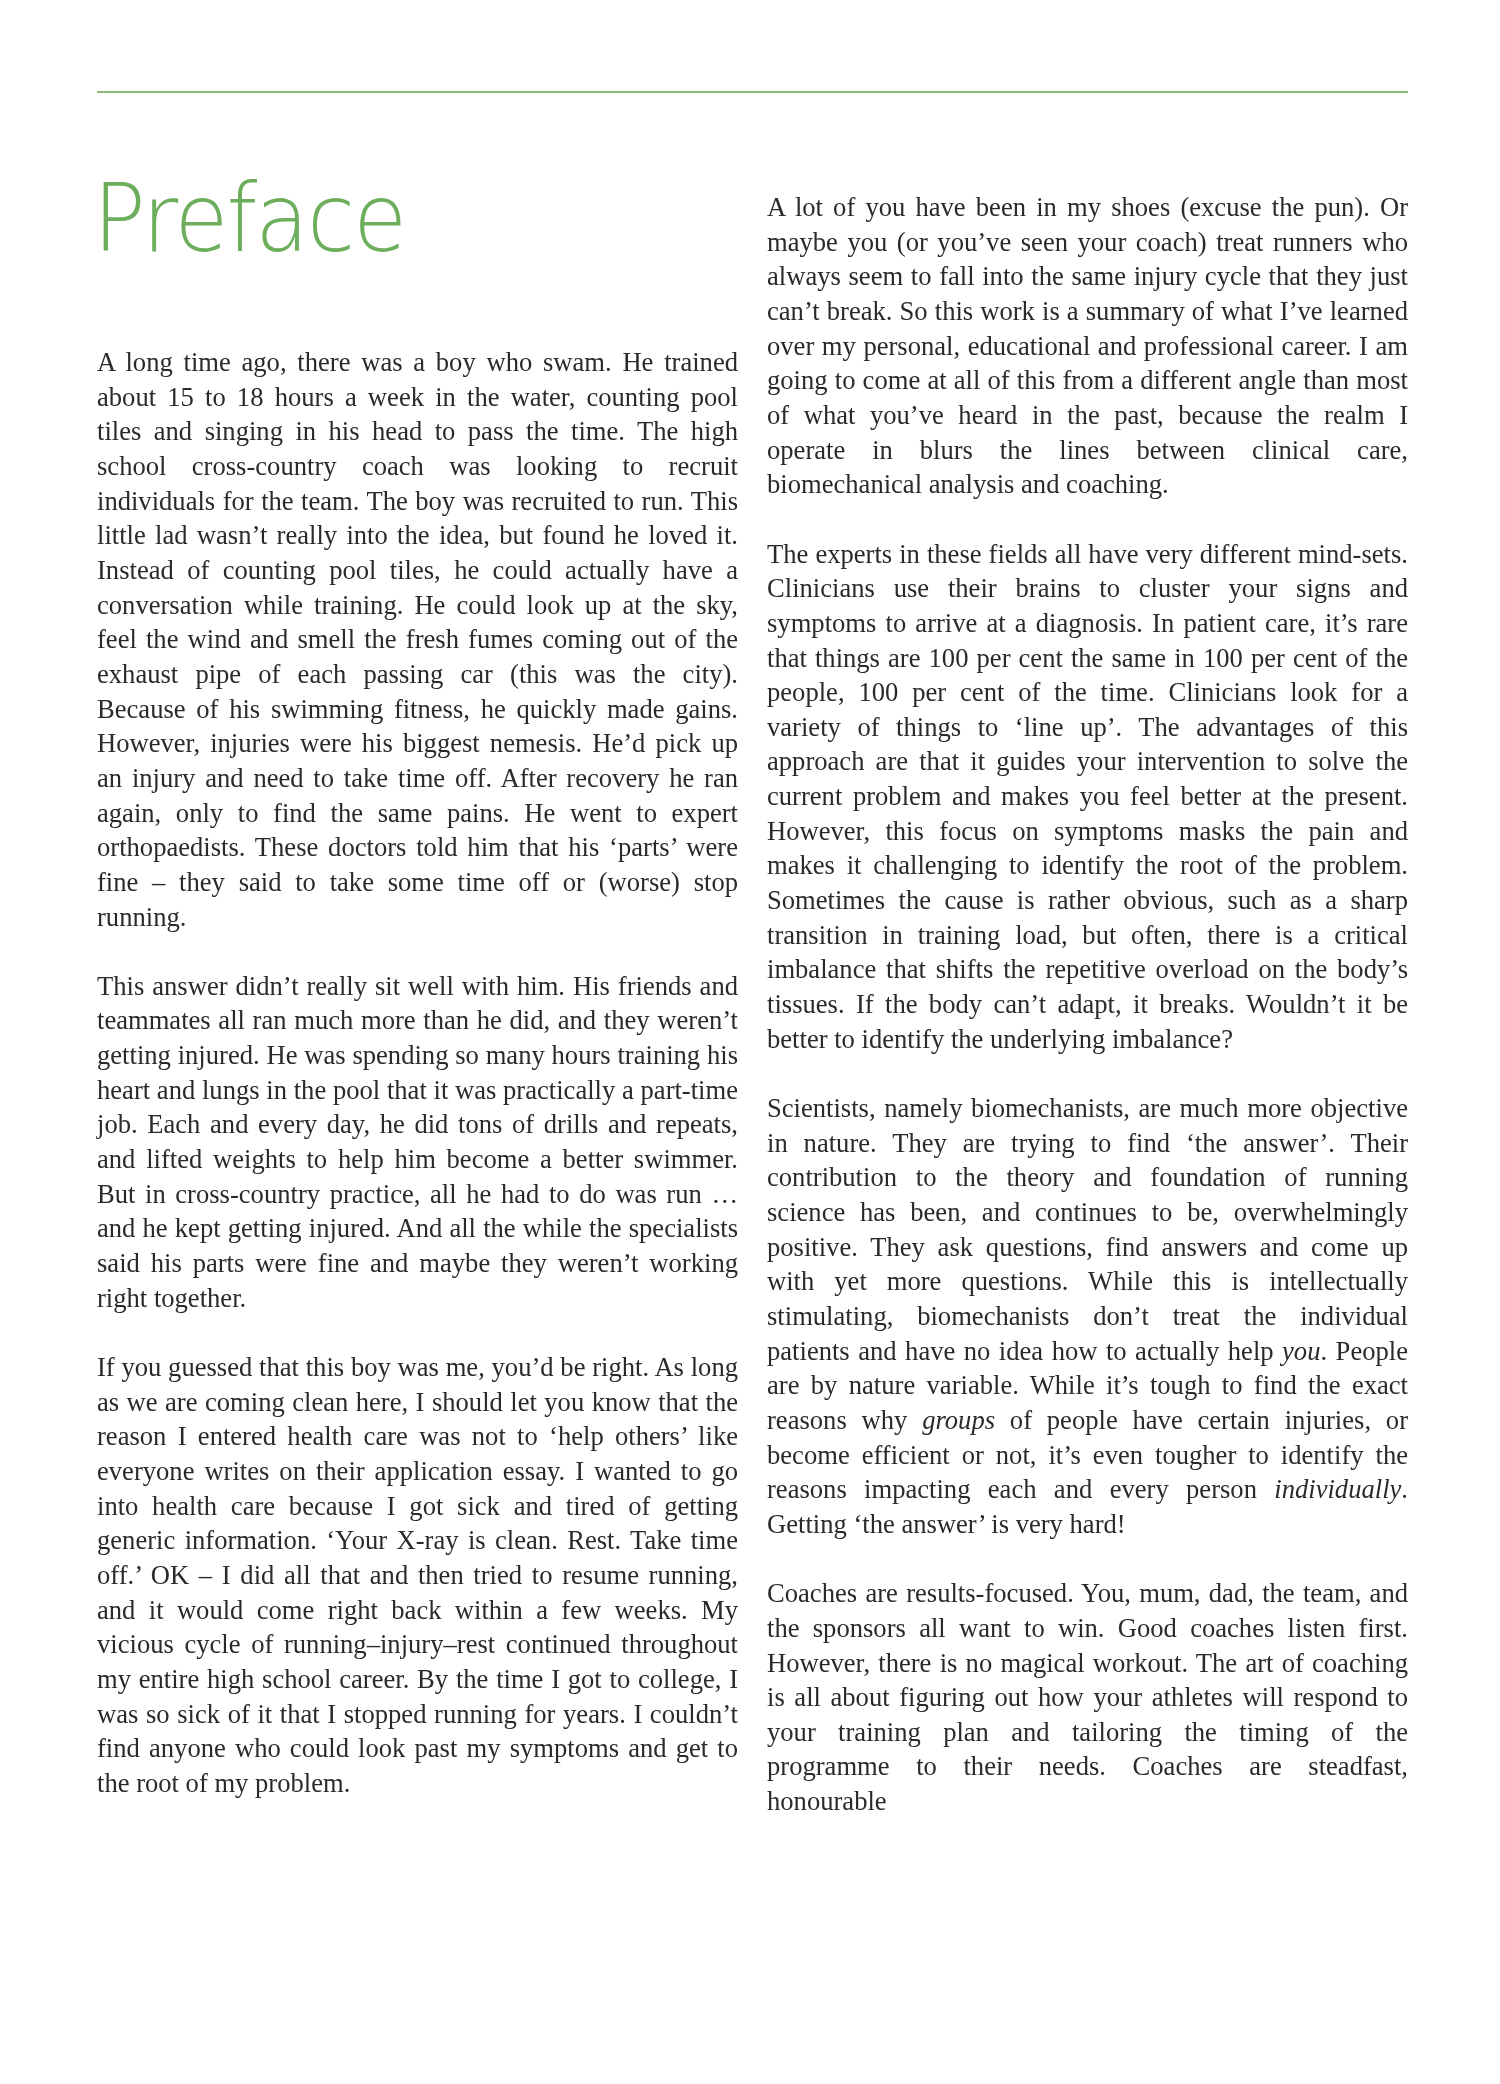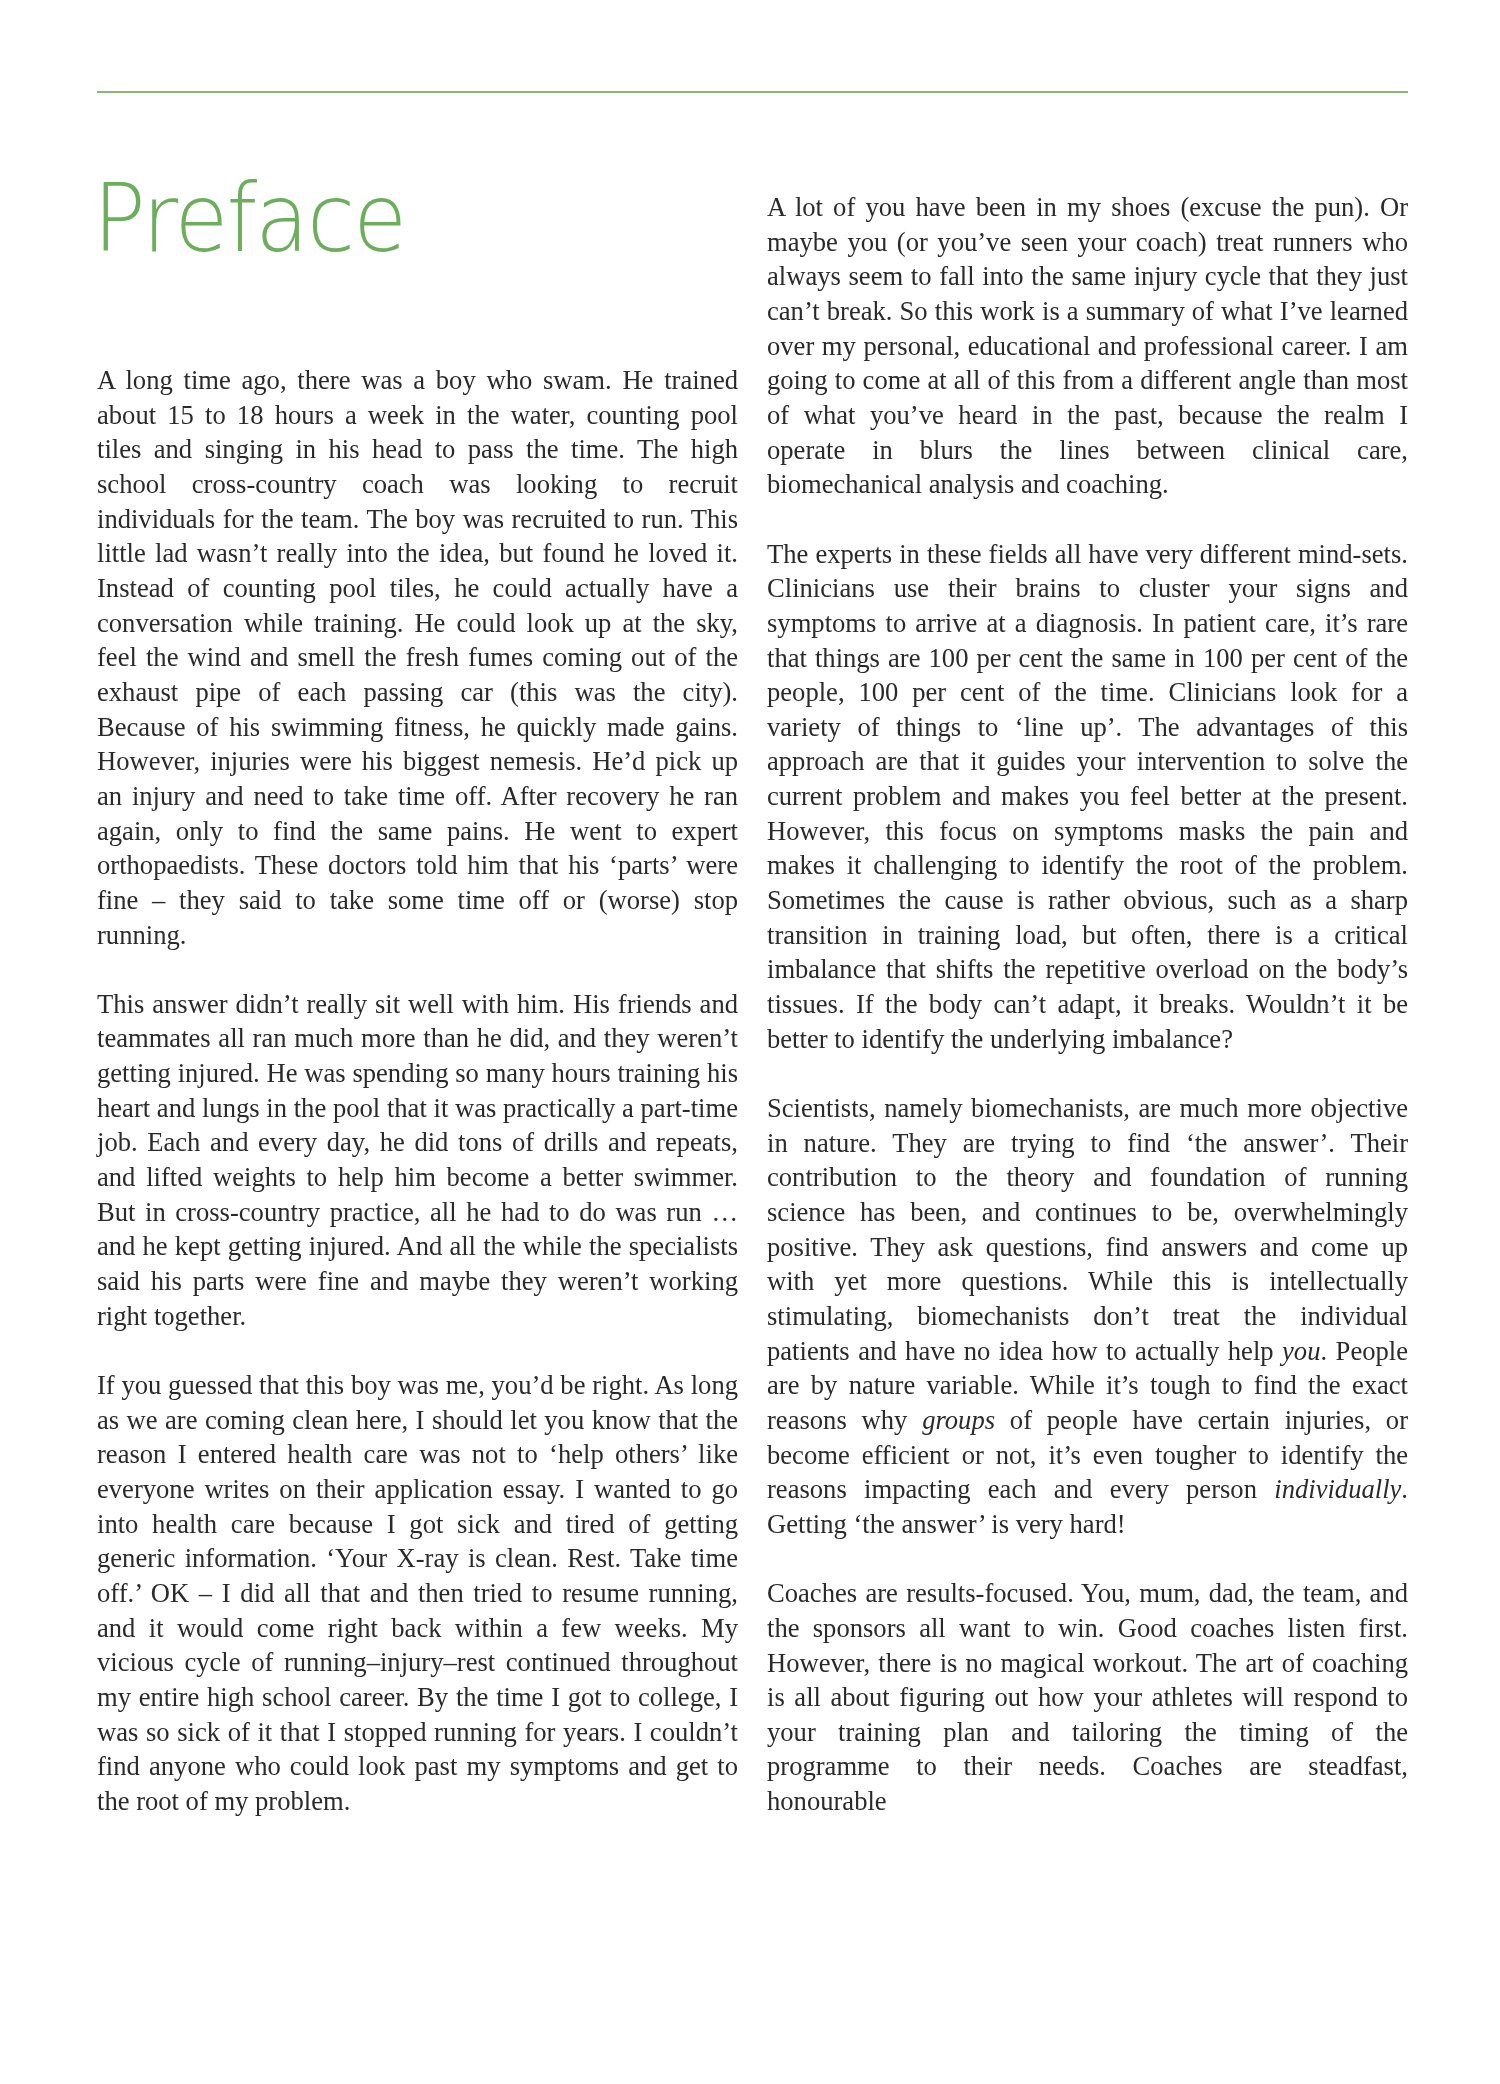--- a/index.html
+++ b/index.html
@@ -38,21 +38,21 @@
     transform-origin: left top;
   }
   .column {
     position: absolute;
     width: 641px;
     font-size: 26.6px;
     line-height: 34.65px;
     text-align: justify;
     hyphens: manual;
   }
-  .col-left { left: 97px; top: 363px; }
+  .col-left { left: 97px; top: 345px; }
   .col-right { left: 767px; top: 190px; }
   .column p {
     margin: 0 0 34.65px 0;
   }
   .column p:last-child { margin-bottom: 0; }
   .column em { font-style: italic; }
 </style>
 </head>
 <body>
 

